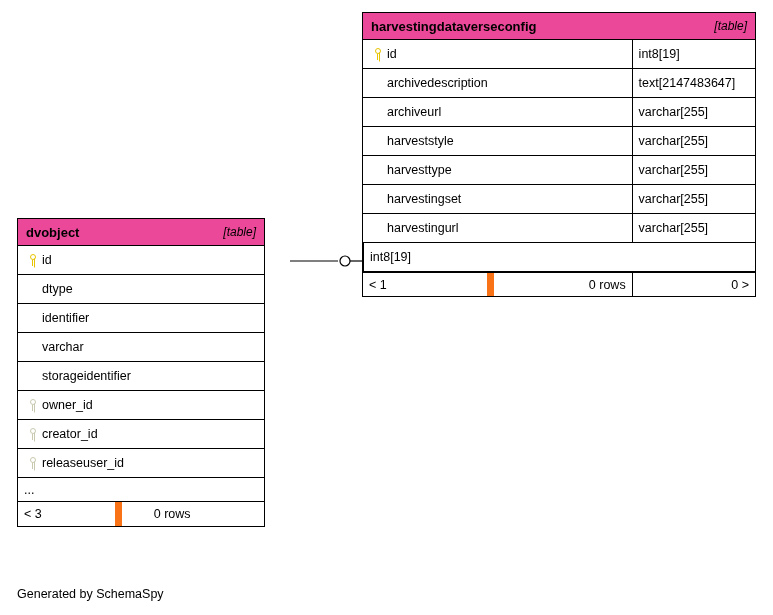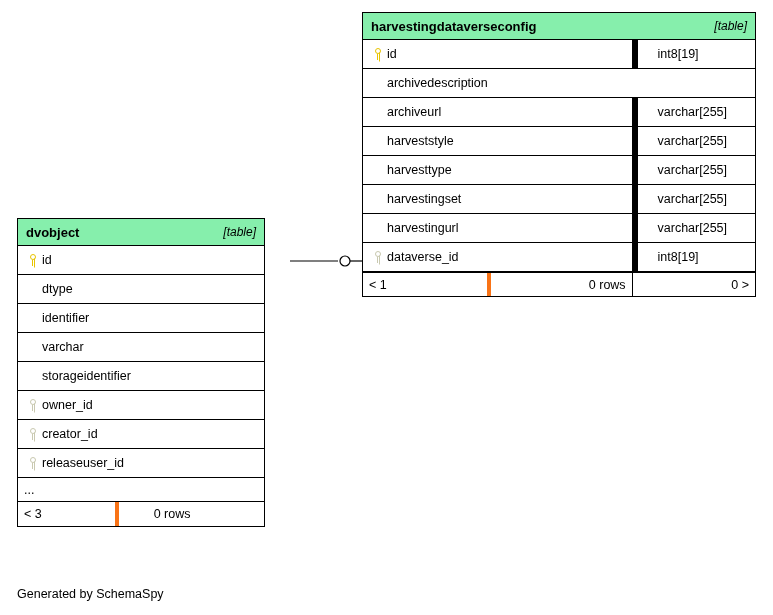--- a/index.html
+++ b/index.html
@@ -21,21 +21,21 @@
     position: absolute;
     border: 1px solid #000000;
     background: #ffffff;
     box-sizing: border-box;
   }
 
   .table-header {
     display: flex;
     align-items: center;
     justify-content: space-between;
-    background: #86efac;
+    background: #ec4899;
     border-bottom: 1px solid #000000;
     padding: 0 8px;
     height: 27px;
     box-sizing: border-box;
   }
   .table-title {
     font-weight: bold;
     font-size: 13px;
   }
   .table-tag {
@@ -57,23 +57,23 @@
     display: flex;
     align-items: center;
     padding-left: 6px;
     box-sizing: border-box;
     overflow: hidden;
     white-space: nowrap;
   }
   .col-type {
     display: flex;
     align-items: center;
-    padding-left: 20px;
-    box-sizing: border-box;
-    border-left: 6px solid #000000;
+    padding-left: 6px;
+    box-sizing: border-box;
+    border-left: 1px solid #000000;
     overflow: hidden;
     white-space: nowrap;
   }
 
   
   .key-slot {
     width: 18px;
     min-width: 18px;
     display: flex;
     align-items: center;
@@ -129,21 +129,21 @@
   }
   .footer-cell {
     display: flex;
     align-items: center;
     box-sizing: border-box;
     padding: 0 6px;
     overflow: hidden;
     white-space: nowrap;
   }
   .footer-left { justify-content: flex-start; }
-  .footer-mid { justify-content: flex-end; border-left: 4px solid #f97316; }
+  .footer-mid { justify-content: flex-end; border-left: 7px solid #f97316; }
   .footer-right { justify-content: flex-end; border-left: 1px solid #000000; }
 
   
   #dvobject {
     left: 17px;
     top: 218px;
     width: 248px;
   }
   #dvobject .col-name { width: 100%; }
   #dvobject .footer-left { width: 110px; }
@@ -268,20 +268,21 @@
         </span>
       <span>id</span>
     </div>
     <div class="col-type">int8[19]</div>
   </div>
   <div class="row">
     <div class="col-name">
       <span class="key-slot"></span>
       <span>archivedescription</span>
     </div>
+    <div class="col-type">text[2147483647]</div>
   </div>
   <div class="row">
     <div class="col-name">
       <span class="key-slot"></span>
       <span>archiveurl</span>
     </div>
     <div class="col-type">varchar[255]</div>
   </div>
   <div class="row">
     <div class="col-name">
@@ -305,26 +306,20 @@
     <div class="col-type">varchar[255]</div>
   </div>
   <div class="row">
     <div class="col-name">
       <span class="key-slot"></span>
       <span>harvestingurl</span>
     </div>
     <div class="col-type">varchar[255]</div>
   </div>
   <div class="row">
-    <div class="col-name">
-      <span class="key-slot">
-          <span class="key-icon foreign"></span>
-        </span>
-      <span>dataverse_id</span>
-    </div>
     <div class="col-type">int8[19]</div>
   </div>
 
   <div class="footer-row" style="border-top:1px solid #000000;">
     <div class="footer-cell footer-left">&lt; 1</div>
     <div class="footer-cell footer-mid">0 rows</div>
     <div class="footer-cell footer-right">0 &gt;</div>
   </div>
 </div>
 

